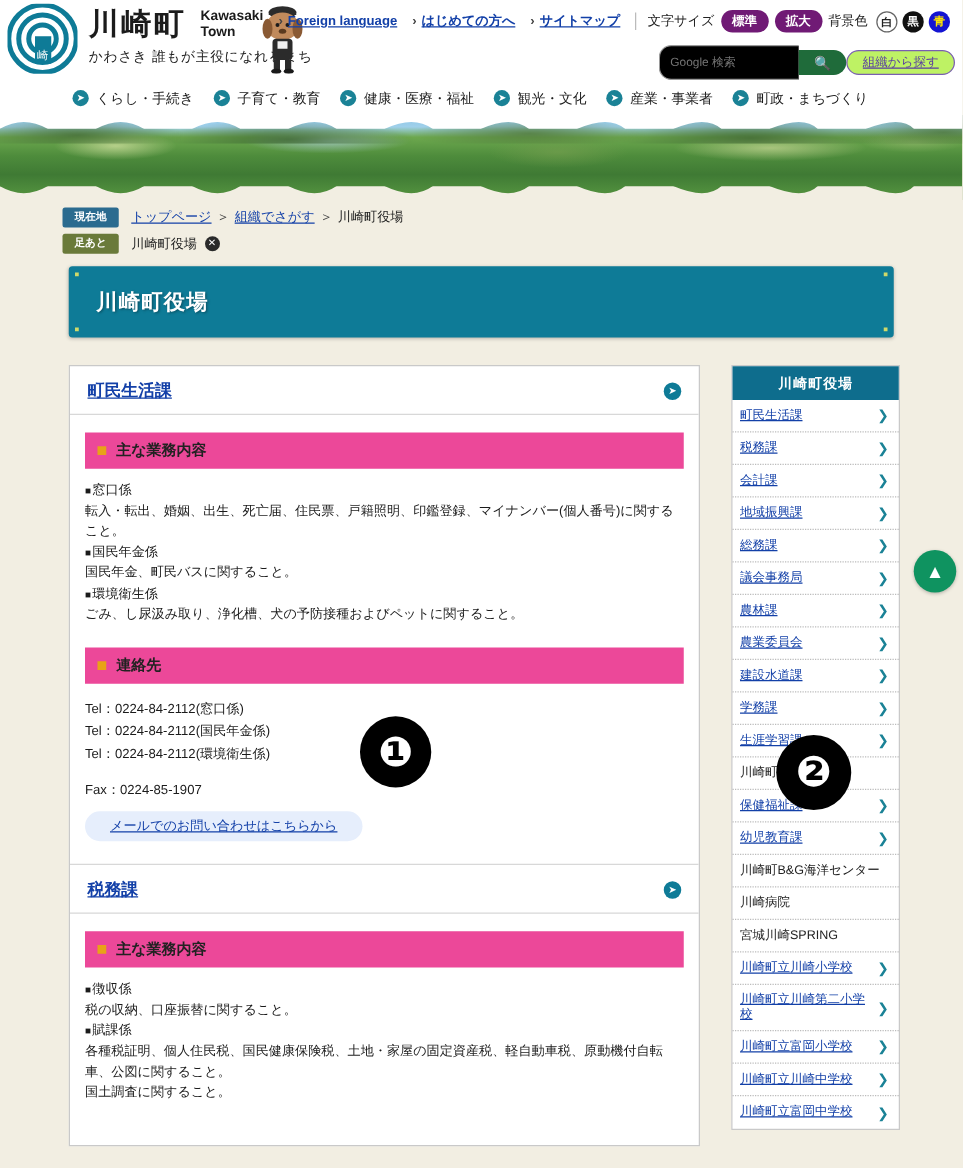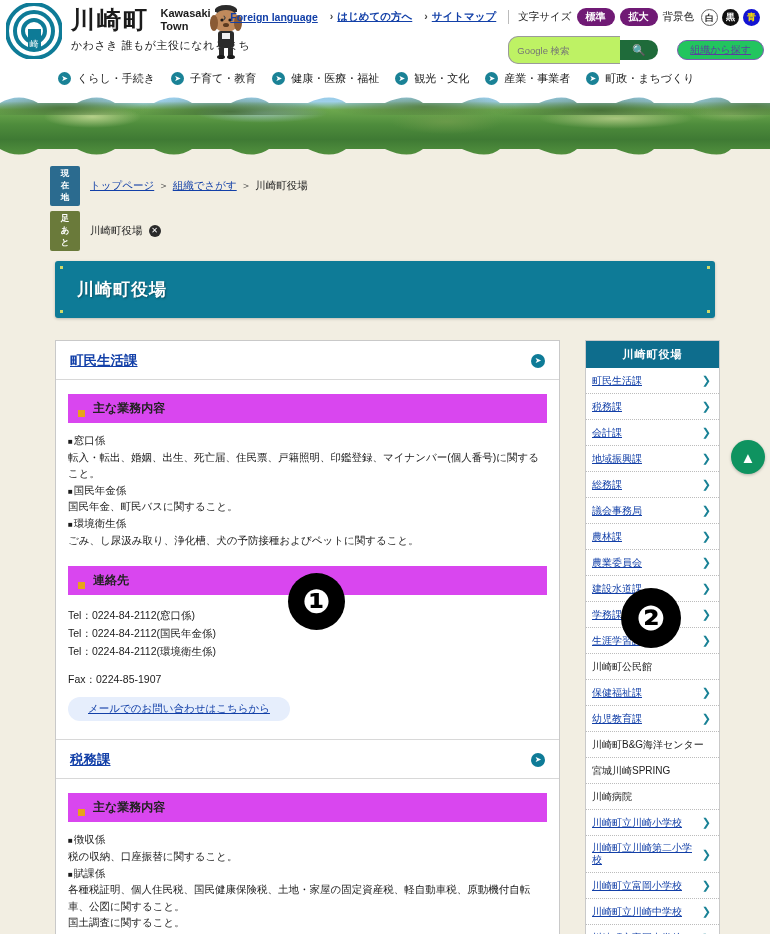--- a/index.html
+++ b/index.html
@@ -48,31 +48,31 @@
     width: 17px; height: 17px; border-radius: 50%; margin-right: 4px;
     display: inline-block; font-size: 9px; line-height: 17px; text-align: center; font-weight: bold;
   }
   .bgdot.white { background: #fff; border: 1px solid #666; color: #222; }
   .bgdot.black { background: #111; color: #fff; }
   .bgdot.blue  { background: #1414d2; color: #ffe400; }
 
   .search-row { position: absolute; right: 6px; top: 36px; display: flex; align-items: center; }
   .search-box {
     width: 112px; height: 20px; border: 1px solid #9a9a9a; border-right: none;
-    border-radius: 10px 0 0 10px; background: #bef264; font-size: 9.5px; color: #666;
+    border-radius: 10px 0 0 10px; background: #000000; font-size: 9.5px; color: #666;
     padding: 13px 8px; line-height: 18px; outline: none;
     font-family: "Liberation Sans", sans-serif;
   }
   .search-btn {
     width: 38px; height: 20px; background: #1f6b3a; border: none;
     border-radius: 0 10px 10px 0; color: #fff; font-size: 11px; cursor: pointer;
   }
   .org-btn {
-    margin-left: 19px; border: 1px solid #7a5fb0; border-radius: 10px;
-    background: #22c55e; color: #5a3fa0; font-size: 10px; padding: 2px 12px;
+    margin-left: 0; border: 1px solid #7a5fb0; border-radius: 10px;
+    background: #bef264; color: #5a3fa0; font-size: 10px; padding: 2px 12px;
     text-decoration: underline; cursor: pointer;
     font-family: "Liberation Sans", sans-serif;
   }
 
   
   .gnav {
     position: absolute; top: 64px; left: 0; width: 770px; height: 28px;
     display: flex; align-items: center; background: #fff;
   }
   .gnav-item {
@@ -118,21 +118,21 @@
   .wave-bot { bottom: 0; }
 
   
   .page { position: absolute; top: 160px; left: 0; width: 770px; }
 
   
   .crumbs { padding: 6px 0 0 50px; font-size: 10.5px; }
   .crumb-line { display: flex; align-items: center; margin-bottom: 5px; }
   .crumb-tag {
     color: #fff; font-size: 8.5px; padding: 2px 7px; border-radius: 2px;
-    margin-right: 10px; flex: 0 0 auto; width: 30px; text-align: center; font-weight: bold;
+    margin-right: 10px; flex: 0 0 auto; width: 45px; text-align: center; font-weight: bold;
   }
   .tag-now { background: #2b6b8f; }
   .tag-trail { background: #6a7a3a; }
   .crumb-link { color: #1340a8; text-decoration: underline; }
   .crumb-sep { color: #444; margin: 0 4px; }
   .crumb-plain { color: #222; }
   .crumb-x {
     display: inline-block; width: 12px; height: 12px; border-radius: 50%;
     background: #2a2a2a; color: #fff; font-size: 8px; line-height: 12px;
     text-align: center; margin-left: 6px; cursor: pointer;
@@ -172,22 +172,22 @@
   }
   .dept-head h2 {
     margin: 0; font-size: 13.5px; color: #1340a8;
     text-decoration: underline; font-weight: bold; cursor: pointer;
   }
   .dept-arrow {
     width: 14px; height: 14px; border-radius: 50%; background: #0e7b97;
     color: #fff; font-size: 8px; line-height: 14px; text-align: center; cursor: pointer;
   }
   .sub-head {
-    margin: 14px 12px 0 12px; background: #d946ef; padding: 6px 10px;
-    font-size: 12px; font-weight: bold; color: #222; display: flex; align-items: flex-end;
+    margin: 14px 12px 0 12px; background: #ec4899; padding: 6px 10px;
+    font-size: 12px; font-weight: bold; color: #222; display: flex; align-items: center;
   }
   .sq { width: 7px; height: 7px; background: #e8a317; margin-right: 8px; flex: 0 0 auto; }
   .body-text {
     margin: 9px 12px 0 12px; font-size: 10.5px; color: #1b1b1b; line-height: 1.58;
   }
   .body-text .lbl::before { content: "\25A0"; font-size: 8px; margin-right: 1px; }
   .body-text .lbl.u { text-decoration: underline; }
   .tel-block { margin: 11px 12px 13px 12px; font-size: 10.5px; color: #1b1b1b; line-height: 1.72; }
   .fax-line { margin: 9px 12px 0 12px; font-size: 10.5px; color: #1b1b1b; }
   .mail-btn {
@@ -475,24 +475,24 @@
               <span class="chev">❯</span>
             </div>
             <div class="side-item">
               <span class="txt">幼児教育課</span>
               <span class="chev">❯</span>
             </div>
             <div class="side-item plain">
               <span class="txt">川崎町B&amp;G海洋センター</span>
             </div>
             <div class="side-item plain">
+              <span class="txt">川崎病院</span>
+            </div>
+            <div class="side-item plain">
               <span class="txt">宮城川崎SPRING</span>
-            </div>
-            <div class="side-item plain">
-              <span class="txt">川崎病院</span>
             </div>
             <div class="side-item">
               <span class="txt">川崎町立川崎小学校</span>
               <span class="chev">❯</span>
             </div>
             <div class="side-item">
               <span class="txt">川崎町立川崎第二小学校</span>
               <span class="chev">❯</span>
             </div>
             <div class="side-item">

